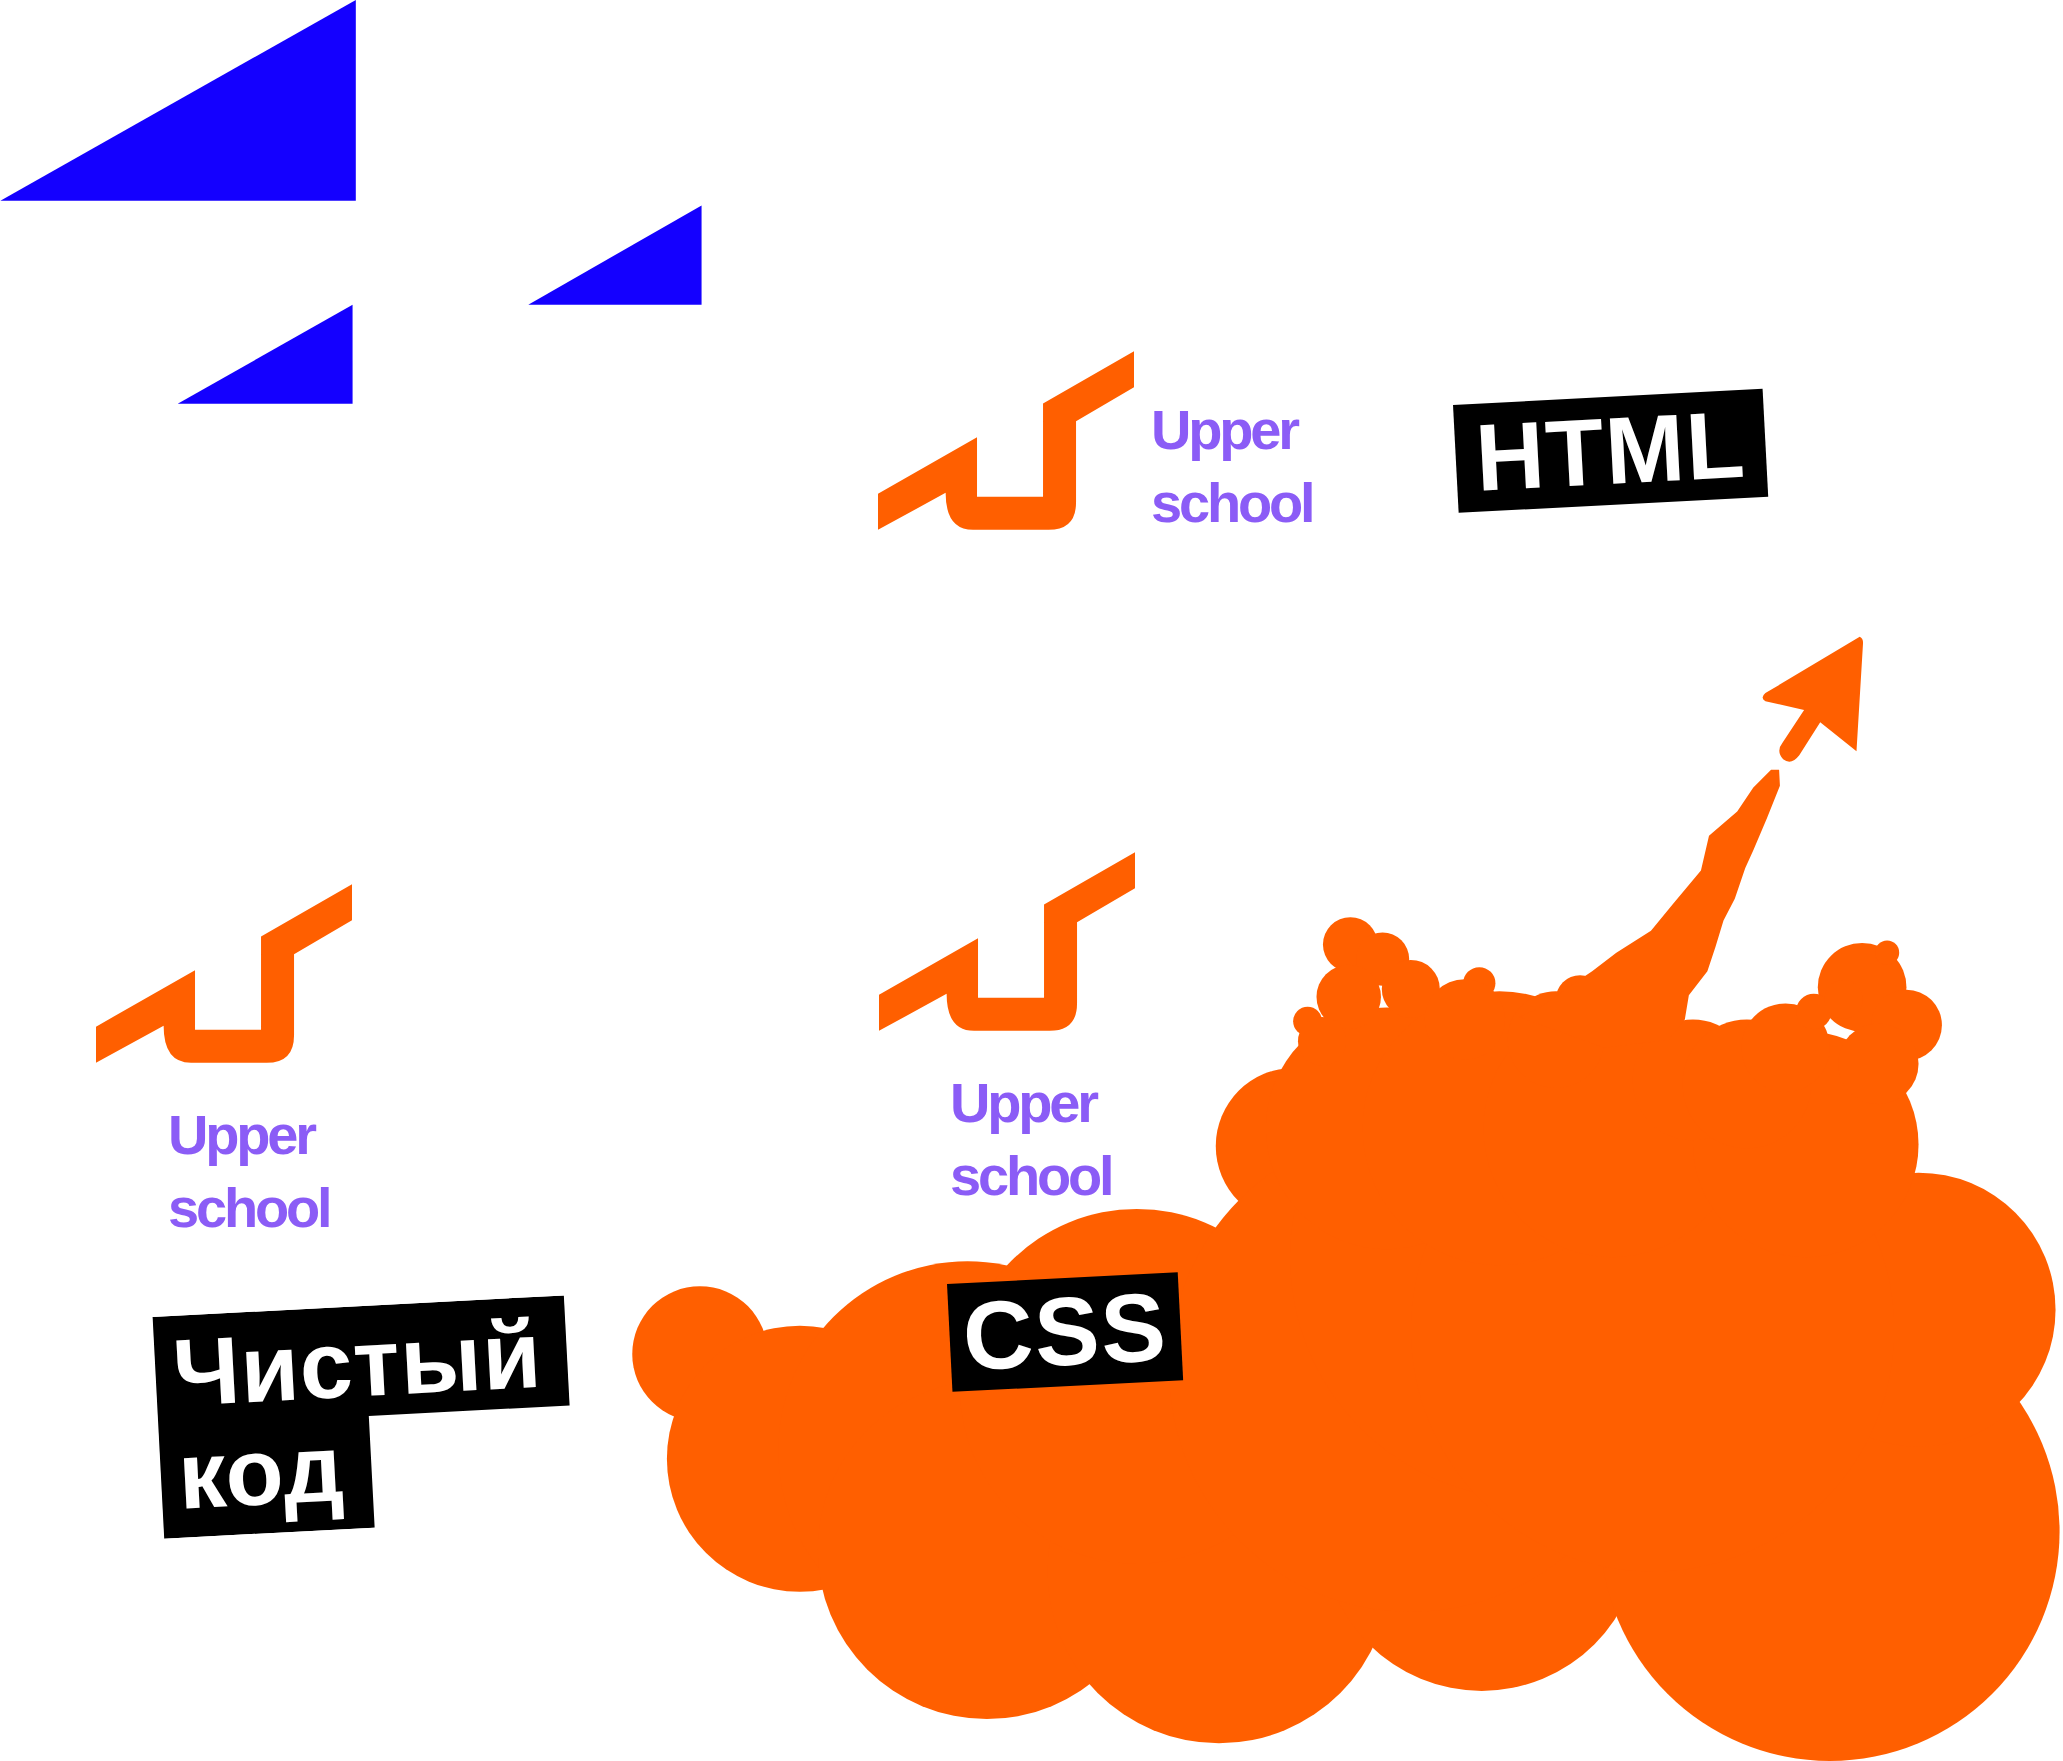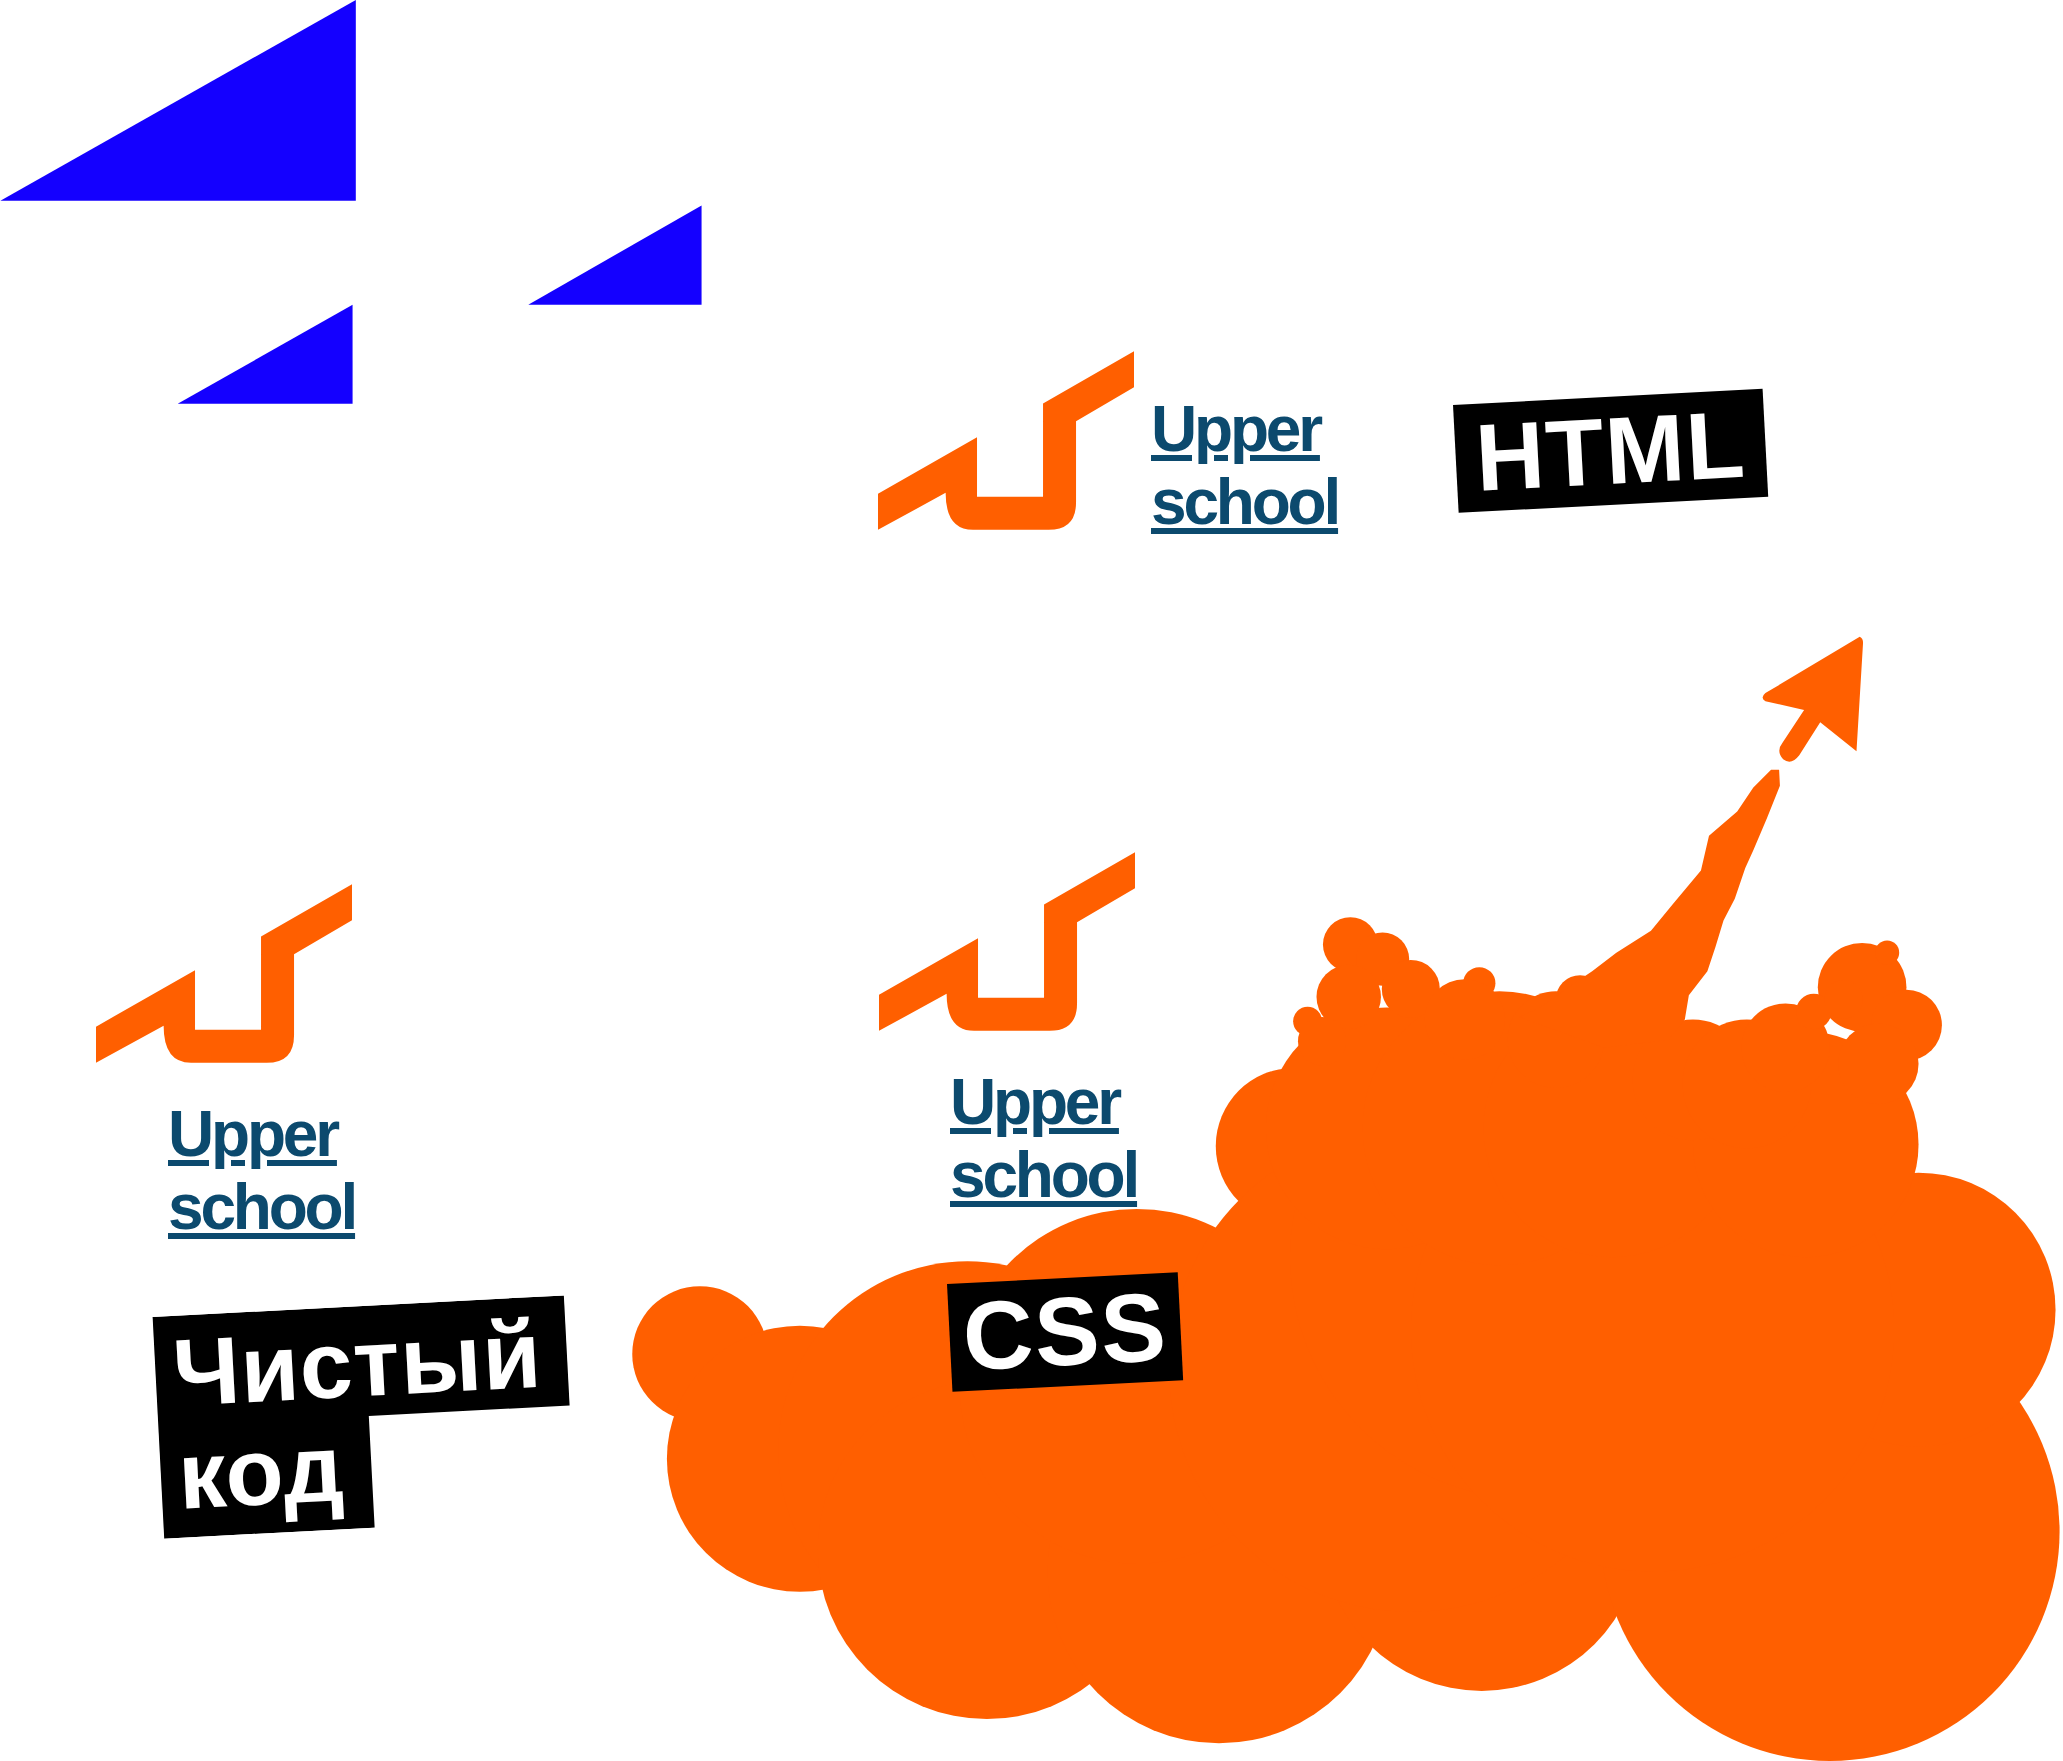--- a/index.html
+++ b/index.html
@@ -8,27 +8,26 @@
     width: 2064px;
     height: 1761px;
     overflow: hidden;
     background: #ffffff;
     font-family: "Liberation Sans", "DejaVu Sans", sans-serif;
   }
   svg.layer { position: absolute; left: 0; top: 0; }
   .logo { position: absolute; width: 256px; height: 179px; }
   .wordmark {
     position: absolute;
-    color: #0c4a6e;
+    color: #8b5cf6;
     font-weight: 700;
-    font-size: 64px;
+    font-size: 56px;
     line-height: 73px;
     letter-spacing: -3.2px;
     white-space: nowrap;
-    text-decoration: underline;
   }
   .wordmark span { display: block; }
   .tag {
     position: absolute;
     background: #000000;
     color: #ffffff;
     font-weight: 700;
     white-space: nowrap;
     display: flex;
     align-items: center;

